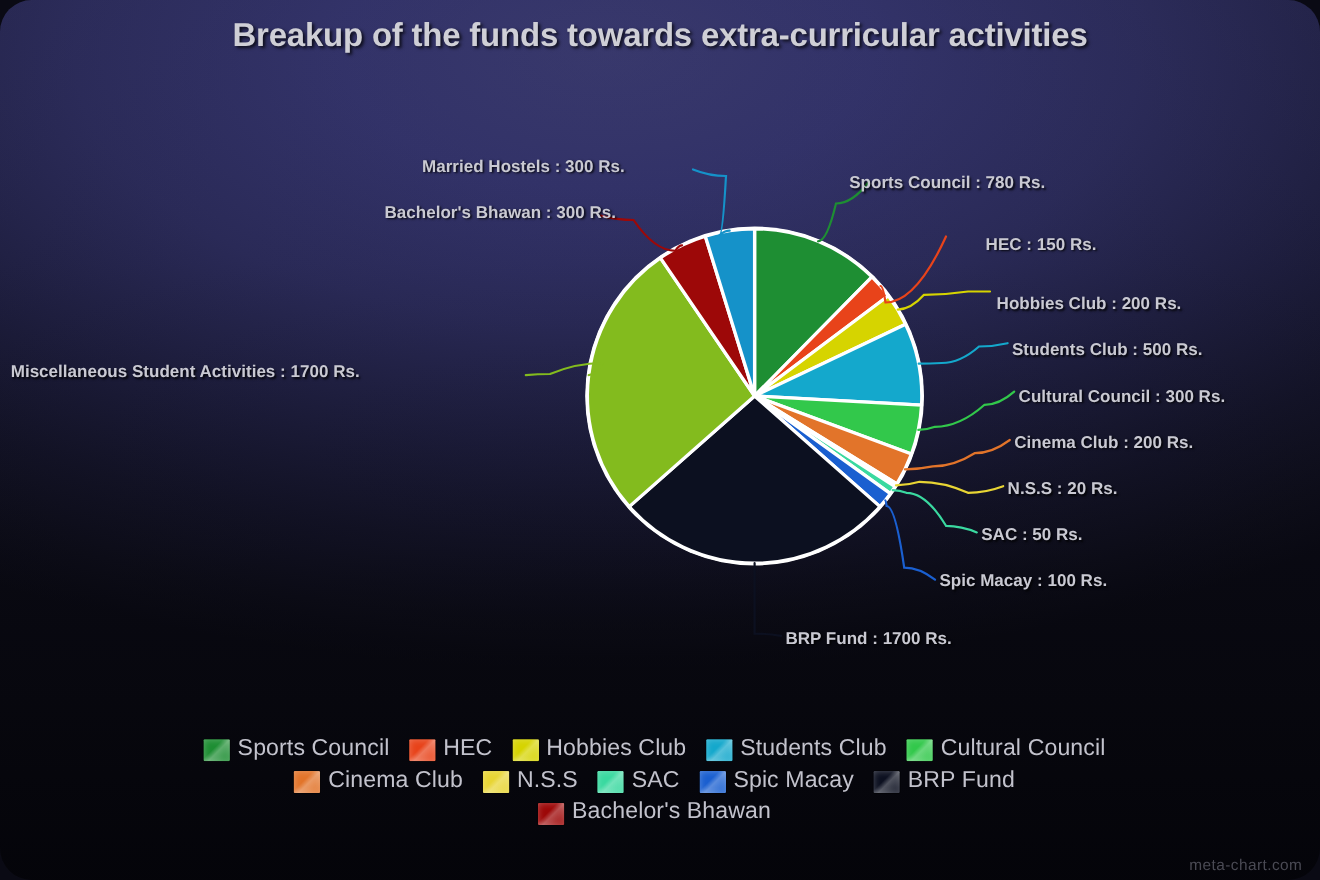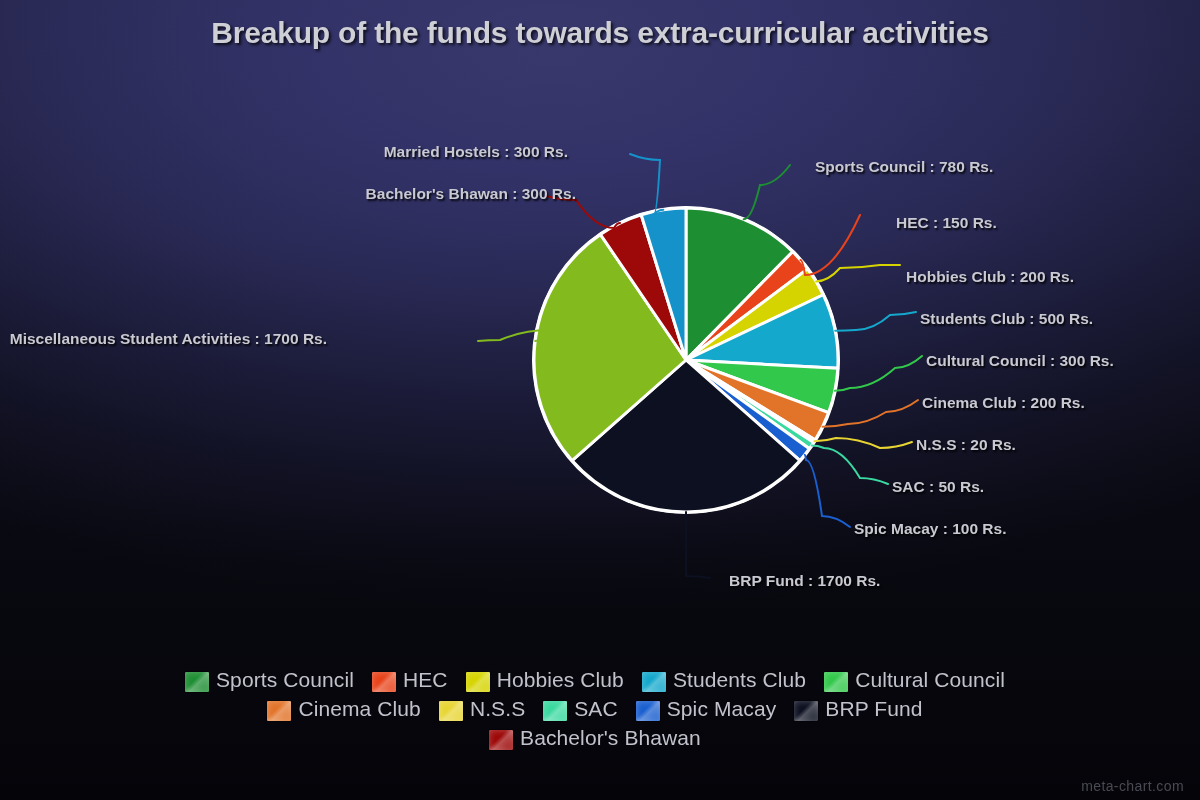--- a/index.html
+++ b/index.html
@@ -6,20 +6,21 @@
   body{
     width:1200px;height:800px;overflow:hidden;
     font-family:"Liberation Sans", sans-serif;
     background:#0a0a14;
   }
   #stage{
     position:relative;width:1200px;height:800px;
     background:
       radial-gradient(ellipse 1100px 560px at 46% 6%, #3a3a6e 0%, #33336a 22%, #2a2a57 44%, #1d1d3c 64%, #131326 80%, #0d0d18 92%, #090911 100%);
     overflow:hidden;
+    border-radius:29px;
   }
   #stage:before{
     content:"";position:absolute;inset:0;
     background:linear-gradient(to bottom, rgba(50,50,100,0.22) 0%, rgba(40,40,85,0.10) 30%, rgba(10,10,22,0.25) 62%, rgba(6,6,12,0.72) 82%, rgba(4,4,9,0.94) 100%);
     pointer-events:none;
   }
   .title{
     position:absolute;top:16px;left:0;width:1200px;text-align:center;
     font-size:30px;font-weight:bold;color:#cfcfd6;
     letter-spacing:-0.2px;
@@ -116,32 +117,32 @@
           <path d="M 811.5882936960312 445.62464882567053 Q 817.7941468480155 445.62464882567053 824 448 Q 842 448 860 478 Q 874 478 888 484" stroke="#3ad9a0"></path>
           <path d="M 804.8383853351405 454.7704498825275 Q 805.4191926675703 454.7704498825275 806 460 Q 814 460 822 516 Q 836 516 850 527" stroke="#1a5fd0"></path>
           <path d="M 686 512 Q 686 512 686 512 Q 686 512 686 576 Q 698 576 710 578" stroke="#0c1020"></path>
           <path d="M 535.1796405967739 341.0997568935823 Q 541.5898202983869 341.0997568935823 548 330 Q 524 330 500 340 Q 489 340 478 341" stroke="#83bb1e"></path>
           <path d="M 620.0496716541311 223.05273207883232 Q 617.0248358270655 223.05273207883232 614 228 Q 595 228 576 200 Q 561 200 546 196" stroke="#9d0808"></path>
           <path d="M 663.3455755412214 209.6977144137805 Q 658.6727877706107 209.6977144137805 654 214 Q 657 214 660 160 Q 645 160 630 154" stroke="#1592c9"></path>
         </g>
     </svg>
   </div>
 
-  <div class="callout r" style="left:815px;top:158px;">Sports Council : 780 Rs.</div>
+  <div class="callout r" style="left:772px;top:158px;">Sports Council : 780 Rs.</div>
   <div class="callout r" style="left:896px;top:214px;">HEC : 150 Rs.</div>
   <div class="callout r" style="left:906px;top:268px;">Hobbies Club : 200 Rs.</div>
   <div class="callout r" style="left:920px;top:310px;">Students Club : 500 Rs.</div>
   <div class="callout r" style="left:926px;top:352px;">Cultural Council : 300 Rs.</div>
   <div class="callout r" style="left:922px;top:394px;">Cinema Club : 200 Rs.</div>
   <div class="callout r" style="left:916px;top:436px;">N.S.S : 20 Rs.</div>
   <div class="callout r" style="left:892px;top:478px;">SAC : 50 Rs.</div>
   <div class="callout r" style="left:854px;top:520px;">Spic Macay : 100 Rs.</div>
-  <div class="callout r" style="left:714px;top:572px;margin-left:15px;">BRP Fund : 1700 Rs.</div>
+  <div class="callout r" style="left:714px;top:572px;">BRP Fund : 1700 Rs.</div>
   <div class="callout l" style="right:873px;top:330px;">Miscellaneous Student Activities : 1700 Rs.</div>
-  <div class="callout l" style="right:624px;top:185px;">Bachelor's Bhawan : 300 Rs.</div>
+  <div class="callout l" style="right:640px;top:185px;">Bachelor's Bhawan : 300 Rs.</div>
   <div class="callout l" style="right:632px;top:143px;">Married Hostels : 300 Rs.</div>
 
   <div id="legend">
       <div class="legrow">
         <div class="legitem">
           <span class="swatch" style="background: linear-gradient(135deg, rgb(30, 142, 51) 0%, rgb(30, 142, 51) 40%, rgba(255, 255, 255, 0.28) 55%, rgb(30, 142, 51) 100%) rgb(30, 142, 51);"></span>
           <span class="legtext">Sports Council</span>
         </div>
         <div class="legitem">
           <span class="swatch" style="background: linear-gradient(135deg, rgb(232, 67, 26) 0%, rgb(232, 67, 26) 40%, rgba(255, 255, 255, 0.28) 55%, rgb(232, 67, 26) 100%) rgb(232, 67, 26);"></span>

